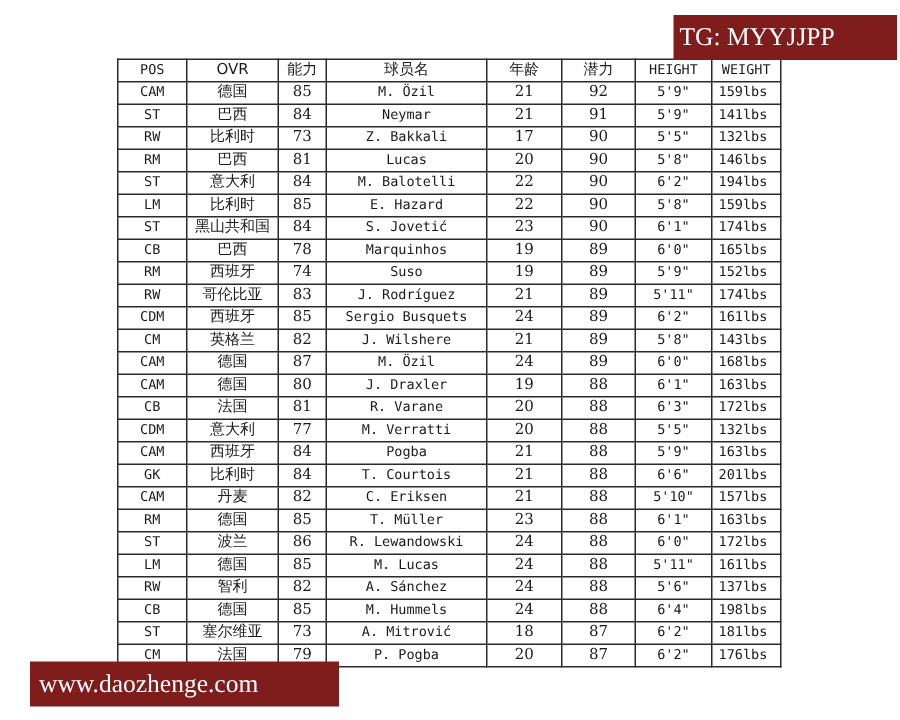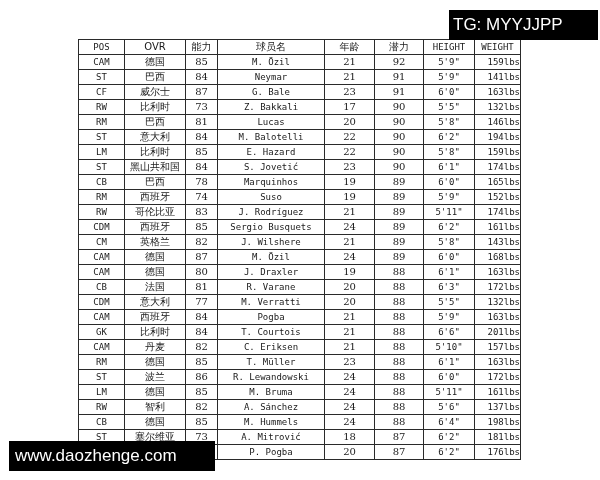--- a/index.html
+++ b/index.html
@@ -12,32 +12,32 @@
     border-collapse: collapse; table-layout: fixed;
     font-size: 10px; color: #1a1a1a;
   }
   .sheet td, .sheet th {
     border: 1px solid #2a2a2a; padding: 0; height: 14px; line-height: 14px;
     text-align: center; white-space: nowrap; overflow: hidden; font-weight: normal;
   }
   .sheet th { font-size: 10px; }
   .sheet .cn { font-family: "DejaVu Sans", sans-serif; font-size: 10px; }
   .sheet .mono { font-family: "DejaVu Sans Mono", "Liberation Mono", monospace; font-size: 9px; }
-  .sheet td.weight { text-align: right; padding-left: 4px; }
+  .sheet td.weight { text-align: left; padding-left: 4px; }
   .sheet td.weight.ext { position: relative; }
   .sheet td.weight.ext::after {
     content: ""; position: absolute; right: -8px; top: -1px; width: 7px; height: 15px;
     border: 1px solid #2a2a2a; border-left: none;
   }
   .watermark {
-    position: absolute; background: #000000; color: #ffffff;
-    font-family: Liberation Sans, sans-serif;
+    position: absolute; background: #7f1d1d; color: #ffffff;
+    font-family: Liberation Serif, serif;
   }
   .wm-top { left: 449px; top: 10px; width: 145px; height: 30px; line-height: 30px; font-size: 17px; padding-left: 4px; }
-  .wm-bottom { left: 9px; top: 441px; width: 200px; height: 30px; line-height: 30px; font-size: 17px; padding-left: 6px; }
+  .wm-bottom { left: 20px; top: 441px; width: 200px; height: 30px; line-height: 30px; font-size: 17px; padding-left: 6px; }
 </style>
 </head>
 <body>
 
 <table class="sheet">
   <colgroup>
     <col style="width:46px">
       <col style="width:61px">
       <col style="width:32px">
       <col style="width:107px">
@@ -73,30 +73,20 @@
         <td class="mono">ST</td>
         <td class="cn">巴西</td>
         <td class="">84</td>
         <td class="mono">Neymar</td>
         <td class="">21</td>
         <td class="">91</td>
         <td class="mono">5'9"</td>
         <td class="weight mono">141lbs</td>
       </tr>
       <tr>
-        <td class="mono">CF</td>
-        <td class="cn">威尔士</td>
-        <td class="">87</td>
-        <td class="mono">G. Bale</td>
-        <td class="">23</td>
-        <td class="">91</td>
-        <td class="mono">6'0"</td>
-        <td class="weight mono ext">163lbs</td>
-      </tr>
-      <tr>
         <td class="mono">RW</td>
         <td class="cn">比利时</td>
         <td class="">73</td>
         <td class="mono">Z. Bakkali</td>
         <td class="">17</td>
         <td class="">90</td>
         <td class="mono">5'5"</td>
         <td class="weight mono">132lbs</td>
       </tr>
       <tr>
@@ -276,21 +266,21 @@
         <td class="mono">R. Lewandowski</td>
         <td class="">24</td>
         <td class="">88</td>
         <td class="mono">6'0"</td>
         <td class="weight mono">172lbs</td>
       </tr>
       <tr>
         <td class="mono">LM</td>
         <td class="cn">德国</td>
         <td class="">85</td>
-        <td class="mono">M. Bruma</td>
+        <td class="mono">M. Lucas</td>
         <td class="">24</td>
         <td class="">88</td>
         <td class="mono">5'11"</td>
         <td class="weight mono">161lbs</td>
       </tr>
       <tr>
         <td class="mono">RW</td>
         <td class="cn">智利</td>
         <td class="">82</td>
         <td class="mono">A. Sánchez</td>

